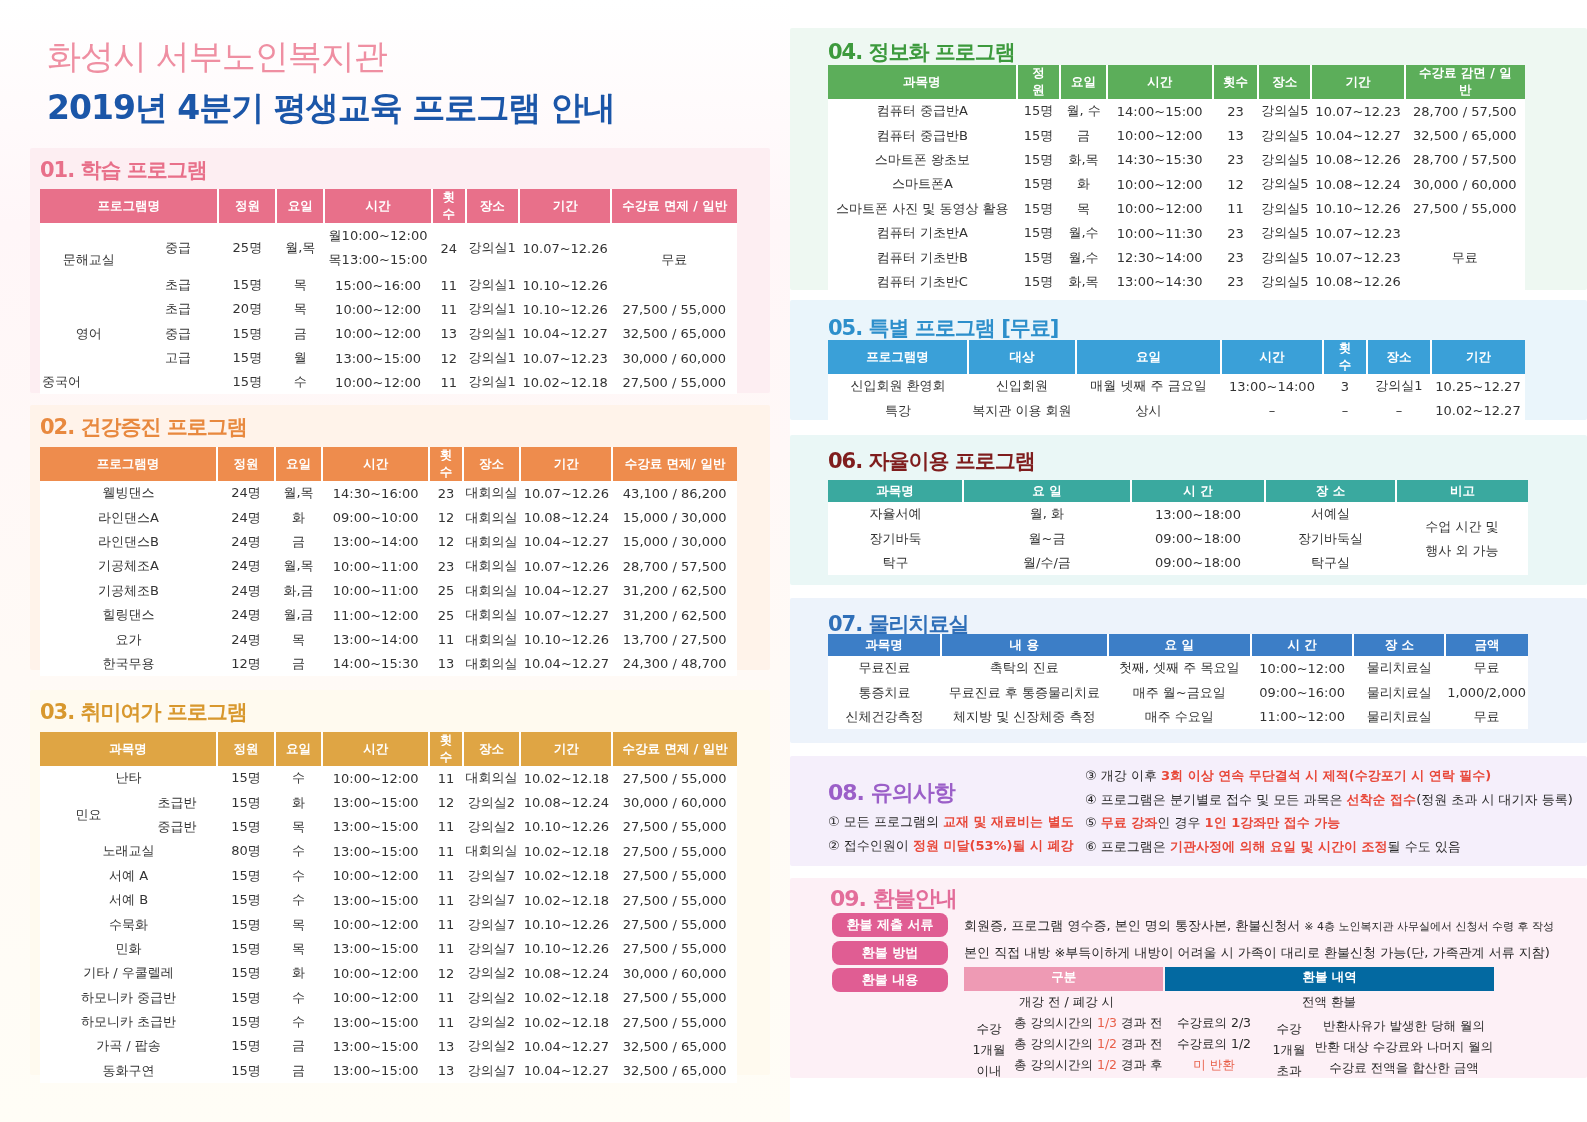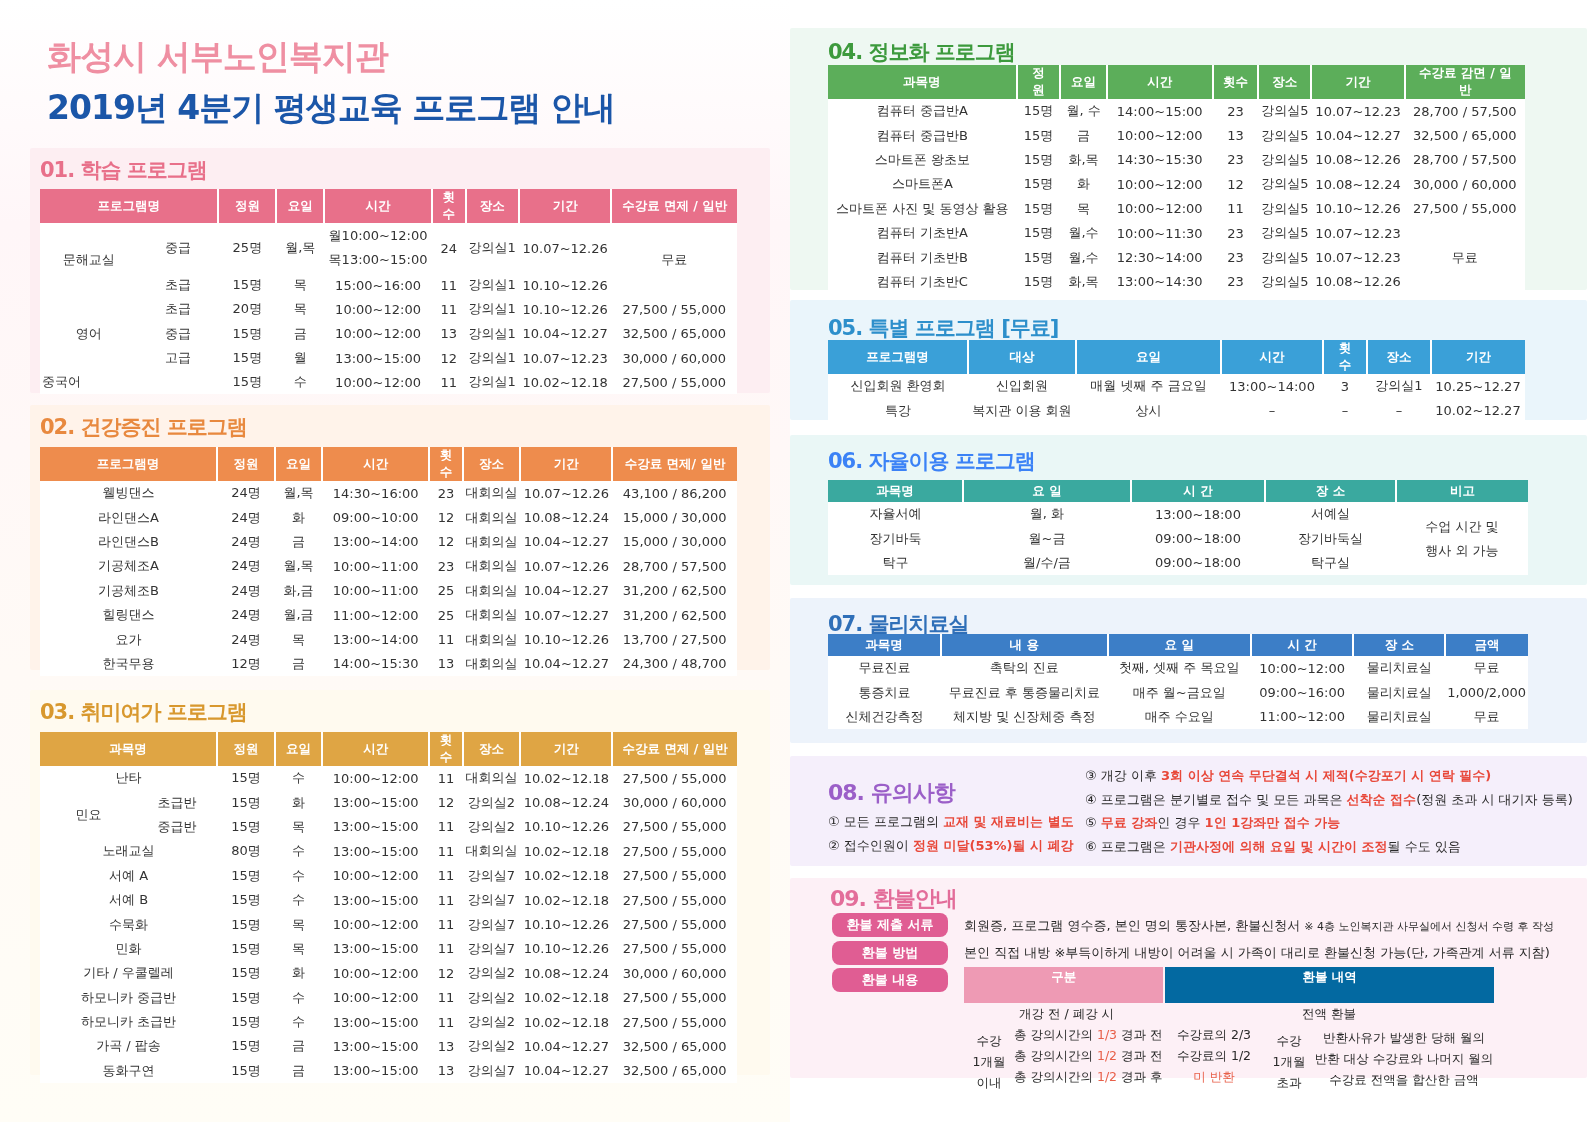--- a/index.html
+++ b/index.html
@@ -1,21 +1,21 @@
 <!DOCTYPE html>
 <html><head>
 <meta charset="utf-8">
 <style>
   * { box-sizing: border-box; margin: 0; padding: 0; }
   html, body { width: 1587px; height: 1122px; background: #ffffff; overflow: hidden; }
   body { font-family: "DejaVu Sans", sans-serif; color: #2a2a2a; position: relative; }
   .page { position: absolute; inset: 0; }
   .left { position: absolute; left: 0; top: 0; width: 790px; height: 1122px; background: linear-gradient(180deg,#ffffff 0%, #fff6f8 20%, #fffaf6 60%, #fffdf6 100%); }
   .right { position: absolute; left: 790px; top: 0; width: 797px; height: 1122px; background: #ffffff; }
-  .title1 { position: absolute; left: 47px; top: 34px; font-size: 34px; font-weight: bold; color: #ef8fa2; letter-spacing: -1px; font-family: "DejaVu Sans", sans-serif; }
+  .title1 { position: absolute; left: 47px; top: 34px; font-size: 34px; font-weight: normal; color: #ef8fa2; letter-spacing: -1px; font-family: "DejaVu Sans", sans-serif; }
   .title2 { position: absolute; left: 47px; top: 86px; font-size: 33px; font-weight: bold; color: #1b56a8; letter-spacing: -1px; }
   .sec-title { position: absolute; font-size: 21px; font-weight: bold; letter-spacing: -1px; }
   .band { position: absolute; border-radius: 2px; }
   table { border-collapse: collapse; position: absolute; font-size: 13px; }
   th { color: #ffffff; font-weight: bold; font-size: 12.5px; height: 22px; border-right: 2px solid #ffffff; text-align: center; padding: 0 9px; }
   th:last-child { border-right: none; }
   td { text-align: center; height: 24.3px; white-space: nowrap; padding: 0 2px; color: #333; }
   .pink th { background: #e8708a; }
   .orange th { background: #ee8c4d; }
   .gold th { background: #dfa544; }
@@ -23,21 +23,21 @@
   .blue th { background: #3aa0d8; }
   .teal th { background: #3aa99f; }
   .navy th { background: #3c7ec7; }
   .rowtd td { height: 24.4px; }
   .notes { position: absolute; font-size: 13px; color: #2a2a2a; line-height: 23.5px; white-space: nowrap; }
   .hl { color: #e8483a; font-weight: bold; }
   .pill { position: absolute; left: 832px; width: 116px; height: 24px; border-radius: 8px; background: #e05d93; color: #fff; font-weight: bold; font-size: 13px; text-align: center; line-height: 24px; }
   .refund-text { position: absolute; left: 964px; font-size: 13px; white-space: nowrap; color: #2a2a2a; }
   .refund-text small { font-size: 11px; }
   .refund-grid { position: absolute; left: 964px; top: 967px; width: 530px; font-size: 12.5px; }
-  .rf-head { display: flex; height: 36px; }
+  .rf-head { display: flex; height: 24px; }
   .rf-head div { color: #fff; font-weight: bold; text-align: center; line-height: 20px; }
   .red { color: #e8604a; }
 </style>
 </head>
 <body>
 
 <div class="page">
 
   <div class="left">
     <div class="title1">화성시 서부노인복지관</div>
@@ -560,21 +560,21 @@
           <td>복지관 이용 회원</td>
           <td>상시</td>
           <td>–</td>
           <td>–</td>
           <td>–</td>
           <td>10.02~12.27</td>
         </tr>
       </tbody>
   </table>
 
-  <div class="sec-title" style="left:828px;top:447px;color:#3b82f6;">06. 자율이용 프로그램</div>
+  <div class="sec-title" style="left:828px;top:447px;color:#7f1d1d;">06. 자율이용 프로그램</div>
   <table class="teal" style="left:828px;top:480px;width:700px;background:#fff;">
     <colgroup>
         <col style="width:135px">
         <col style="width:168px">
         <col style="width:134px">
         <col style="width:131px">
         <col style="width:132px">
       </colgroup>
     <thead>
         <tr>

